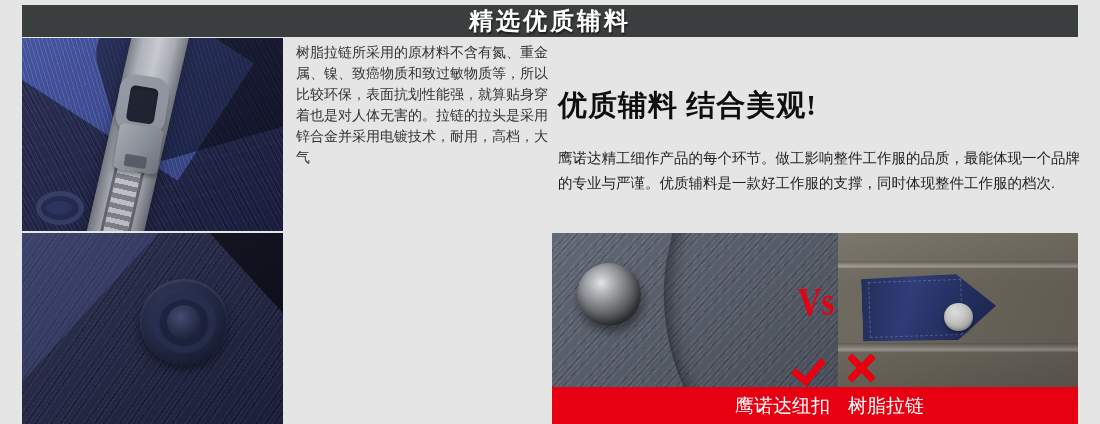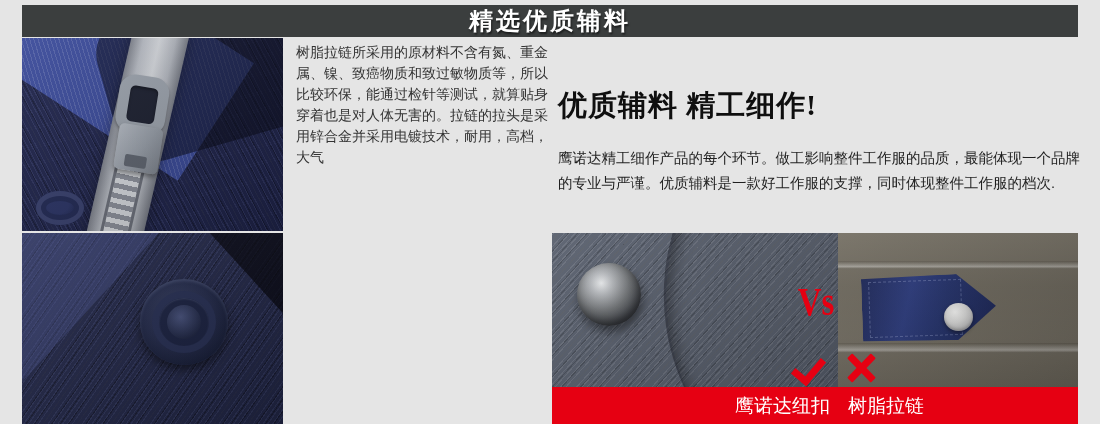--- a/index.html
+++ b/index.html
@@ -135,25 +135,25 @@
       <div class="z-teeth"></div>
     </div>
     <div class="z-pull">
       <div class="z-loop"></div>
       <div class="z-body"></div>
     </div>
     <div class="z-snap"></div>
   </div>
 
   <section class="col col1">
-    <p class="body-text">树脂拉链所采用的原材料不含有氮、重金属、镍、致癌物质和致过敏物质等，所以比较环保，能通过检针等测试，就算贴身穿着也是对人体无害的。拉链的拉头是采用锌合金并采用电镀技术，耐用，高档，大气</p>
+    <p class="body-text">树脂拉链所采用的原材料不含有氮、重金属、镍、致癌物质和致过敏物质等，所以比较环保，表面抗划性能强，就算贴身穿着也是对人体无害的。拉链的拉头是采用锌合金并采用电镀技术，耐用，高档，大气</p>
   </section>
 
   <section class="quality">
-    <h1 class="serif-heading">优质辅料 精工细作!</h1>
+    <h1 class="serif-heading">优质辅料 结合美观!</h1>
     <p class="quality-body">鹰诺达精工细作产品的每个环节。做工影响整件工作服的品质，最能体现一个品牌的专业与严谨。优质辅料是一款好工作服的支撑，同时体现整件工作服的档次.</p>
   </section>
 
   <div class="photo" id="snap-photo">
     <div class="s-fold"></div>
     <div class="s-dark"></div>
     <div class="s-btn">
       <div class="s-ring"></div>
       <div class="s-core"></div>
     </div>

